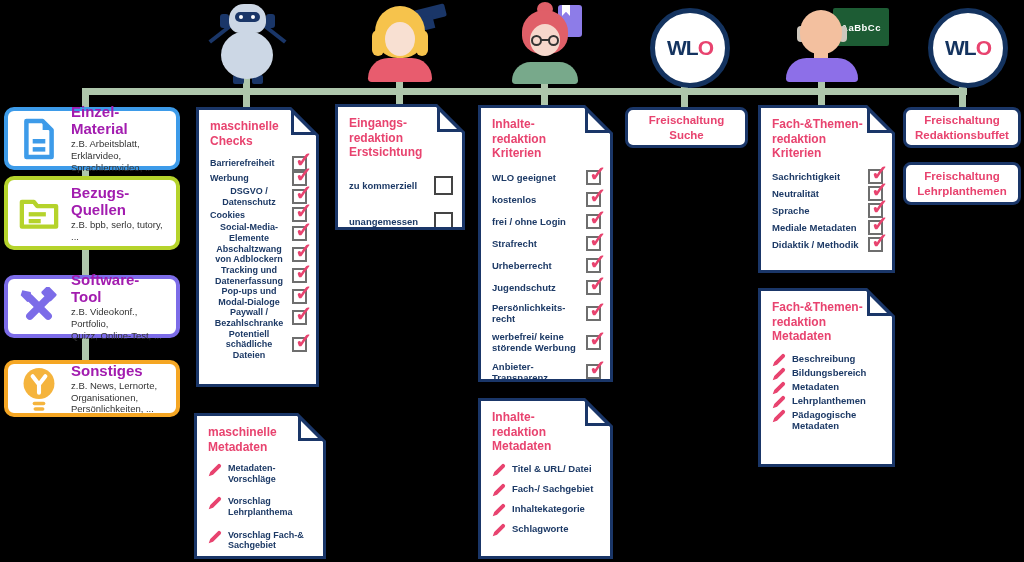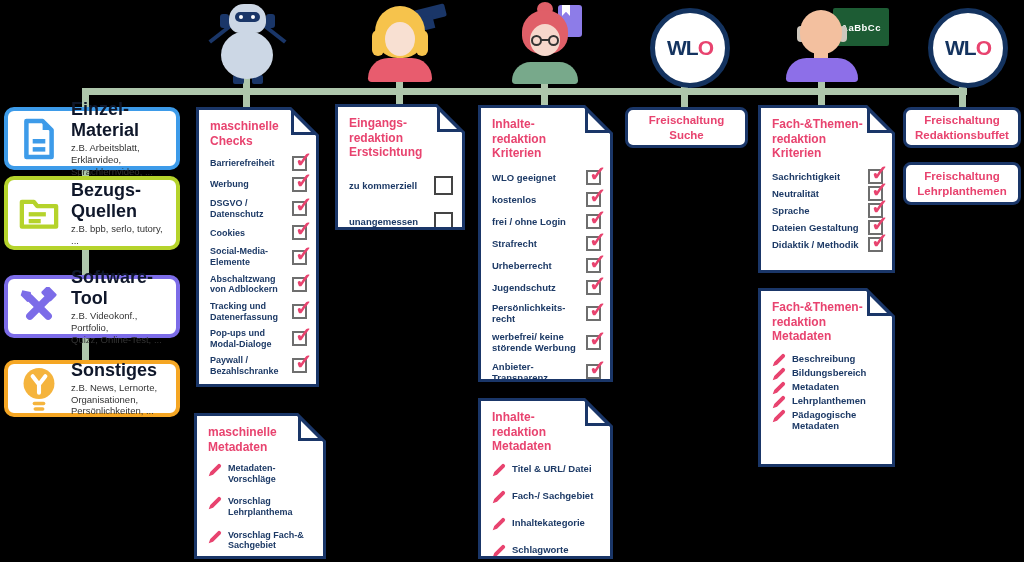--- a/index.html
+++ b/index.html
@@ -5,21 +5,21 @@
   html,body{margin:0;padding:0;background:#000;}
   body{font-family:"Liberation Sans",sans-serif;}
   .canvas{position:relative;width:1024px;height:562px;background:#000;overflow:hidden;}
   .pre{white-space:pre-line;}
   
   .tline{position:absolute;background:#aec6ab;z-index:1;}
   
   .src{position:absolute;left:4px;width:176px;background:#fff;border:4px solid;border-radius:10px;
        display:flex;align-items:center;gap:9px;padding:0 8px;box-sizing:border-box;z-index:2;}
   .src .ic{flex:none;width:46px;display:flex;align-items:center;justify-content:center;}
-  .src-title{font-size:18px;font-weight:bold;color:#0f172a;margin-bottom:1px;}
+  .src-title{font-size:15px;font-weight:bold;color:#a21caf;margin-bottom:1px;}
   .src-sub{font-size:9.5px;color:#333;line-height:1.25;}
   
   .doc{position:absolute;background:#1a3668;z-index:2;
        clip-path:polygon(0 0,calc(100% - 28px) 0,100% 28px,100% 100%,0 100%);}
   .doc-in{position:absolute;inset:3px;background:#fff;box-sizing:border-box;padding:9px 9px 6px 11px;
        clip-path:polygon(0 0,calc(100% - 26px) 0,100% 26px,100% 100%,0 100%);}
   .fold{position:absolute;top:0;right:0;width:30px;height:30px;z-index:3;}
   .fold::before{content:'';position:absolute;inset:0;background:#1a3668;
        clip-path:polygon(2px 0,30px 28px,2px 28px);}
   .fold::after{content:'';position:absolute;inset:0;background:#fff;
@@ -28,25 +28,25 @@
   .items{display:flex;flex-direction:column;}
   .row{display:flex;align-items:center;justify-content:space-between;}
   .row .lbl{color:#1d3a66;font-size:9.5px;font-weight:bold;line-height:1.18;padding-right:4px;}
   .row.pen{justify-content:flex-start;gap:6px;align-items:flex-start;}
   .row.pen .pencil{flex:none;margin-top:0px;}
   .box{position:relative;flex:none;width:15px;height:15px;background:#fff;border:2px solid #6e6e6e;box-sizing:border-box;}
   .box .tick{position:absolute;left:1px;top:-9px;font-size:21px;line-height:1;font-weight:bold;color:#e8436f;}
   .box.big{width:19px;height:19px;border-color:#444;}
   .doc-note{color:#1d3a66;font-size:10px;font-weight:bold;margin:4px 0 0 23px;}
   
-  .mch .items{gap:6px;} .mch .row .lbl{font-size:9px;} .mch .doc-title{margin-bottom:8px;}
+  .mch .items{text-align:center;} .mch .row .lbl{font-size:9px;} .mch .doc-title{margin-bottom:8px;}
   .mme .items{gap:12px;} .mme .row .lbl{font-size:9px;}
   .ein .items{gap:17px;margin-top:16px;}
   .ikr .items{gap:7px;}
-  .ime .items{gap:13px;}
+  .ime .items{gap:6px;}
   .fkr .items{gap:2px;} .fkr .doc-title{margin-bottom:8px;}
   .fme .items{gap:0;}
   
   .btn-card{position:absolute;background:#fff;border:3px solid #1a3668;border-radius:8px;z-index:2;
        display:flex;align-items:center;justify-content:center;text-align:center;
        color:#e8436f;font-weight:bold;font-size:11.5px;line-height:1.3;box-sizing:border-box;}
   
   .av{position:absolute;z-index:3;}
   .av div{position:absolute;}
   .wlo{position:absolute;z-index:3;width:70px;height:70px;background:#fff;border:5px solid #14335f;border-radius:50%;
@@ -461,21 +461,21 @@
           </div>
 
           <div class="row">
             <span class="lbl">Sprache</span>
             <span class="box">
               <span class="tick">✓</span>
             </span>
           </div>
 
           <div class="row">
-            <span class="lbl">Dateien Gestaltung</span>
+            <span class="lbl">Mediale Metadaten</span>
             <span class="box">
               <span class="tick">✓</span>
             </span>
           </div>
 
           <div class="row">
             <span class="lbl">Didaktik / Methodik</span>
             <span class="box">
               <span class="tick">✓</span>
             </span>

